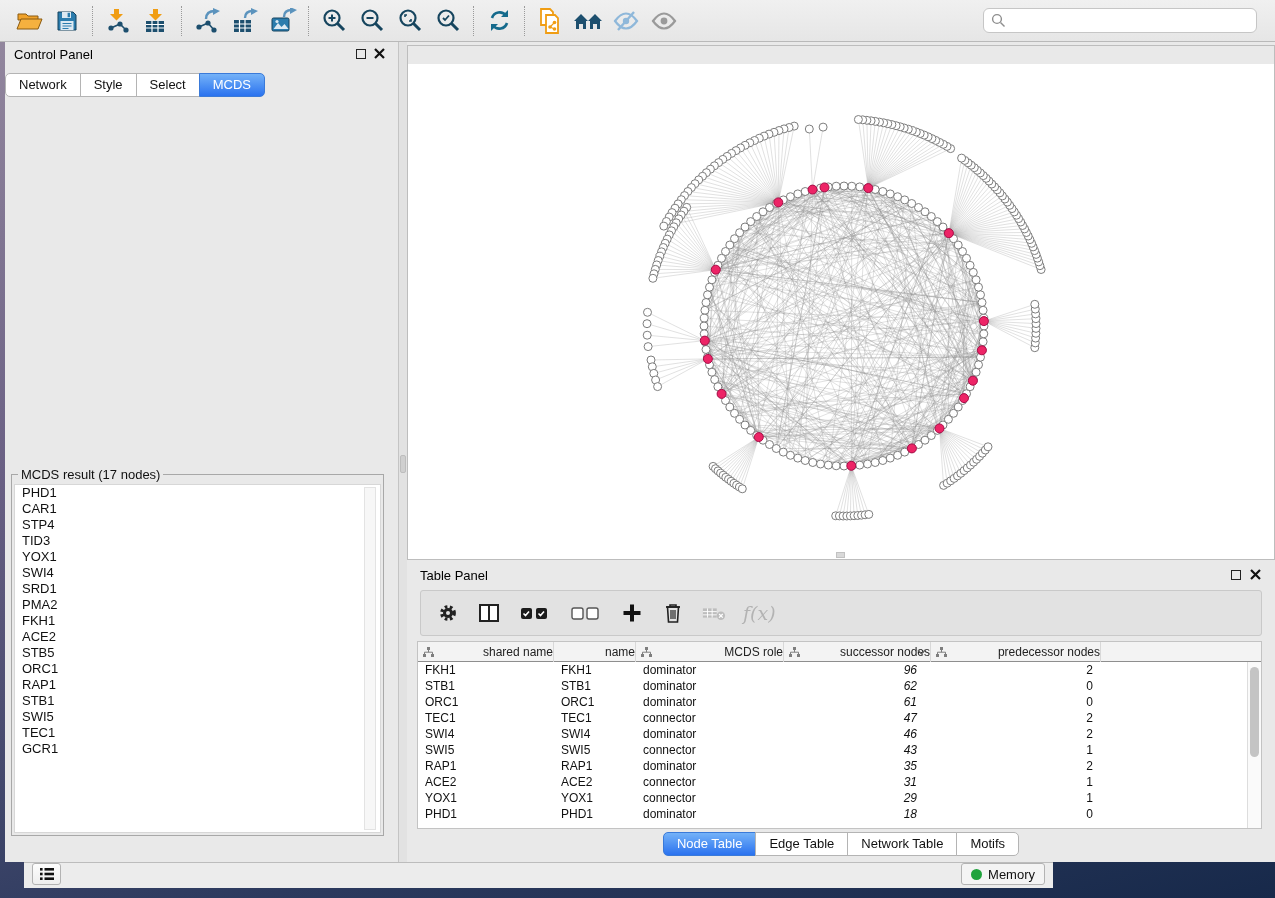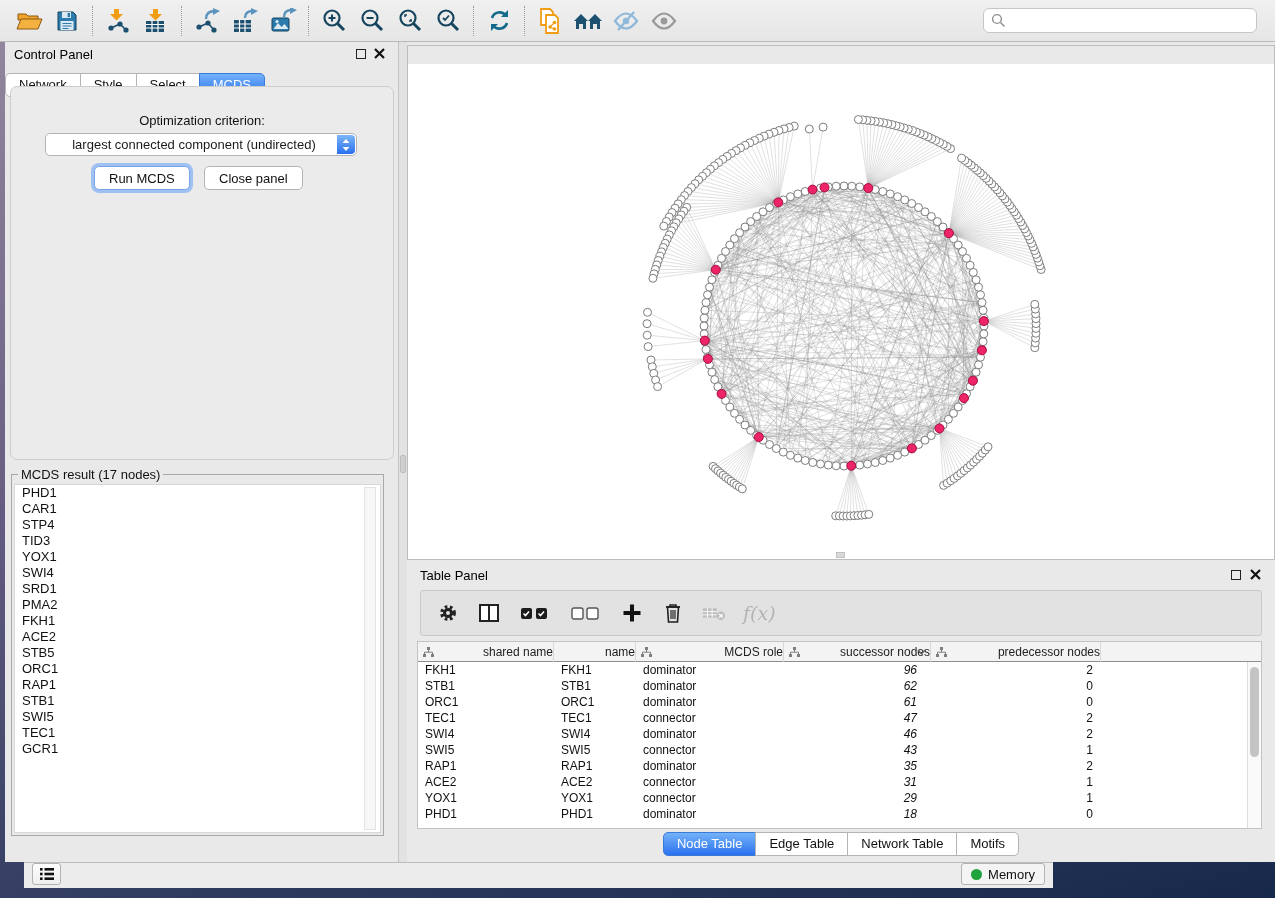--- a/index.html
+++ b/index.html
@@ -277,34 +277,20 @@
       </svg>
     </div>
     <div class="cp-tabs" id="cp-tabs">
         <div class="seg">
           <div class="tab">Network</div>
           <div class="tab">Style</div>
           <div class="tab">Select</div>
           <div class="tab sel">MCDS</div>
         </div>
       </div>
-    <div class="cp-box">
-      <div class="opt-label">Optimization criterion:</div>
-      <div class="select">
-        <span>largest connected component (undirected)</span>
-        <span class="stepper">
-          <svg width="10" height="14" viewBox="0 0 10 14">
-              <path d="M5 1l3.4 4H1.6z" fill="#fff"></path>
-              <path d="M5 13L1.6 9h6.8z" fill="#fff"></path>
-            </svg>
-        </span>
-      </div>
-      <button class="btn focus" style="left:83px">Run MCDS</button>
-      <button class="btn" style="left:193px">Close panel</button>
-    </div>
     <fieldset class="mcds-fieldset">
       <legend>MCDS result (17 nodes)</legend>
       <div class="mcds-list" id="mcds-list">
         <div class="mcds-track"></div>
       <div class="mcds-item">PHD1</div>
           <div class="mcds-item">CAR1</div>
           <div class="mcds-item">STP4</div>
           <div class="mcds-item">TID3</div>
           <div class="mcds-item">YOX1</div>
           <div class="mcds-item">SWI4</div>

